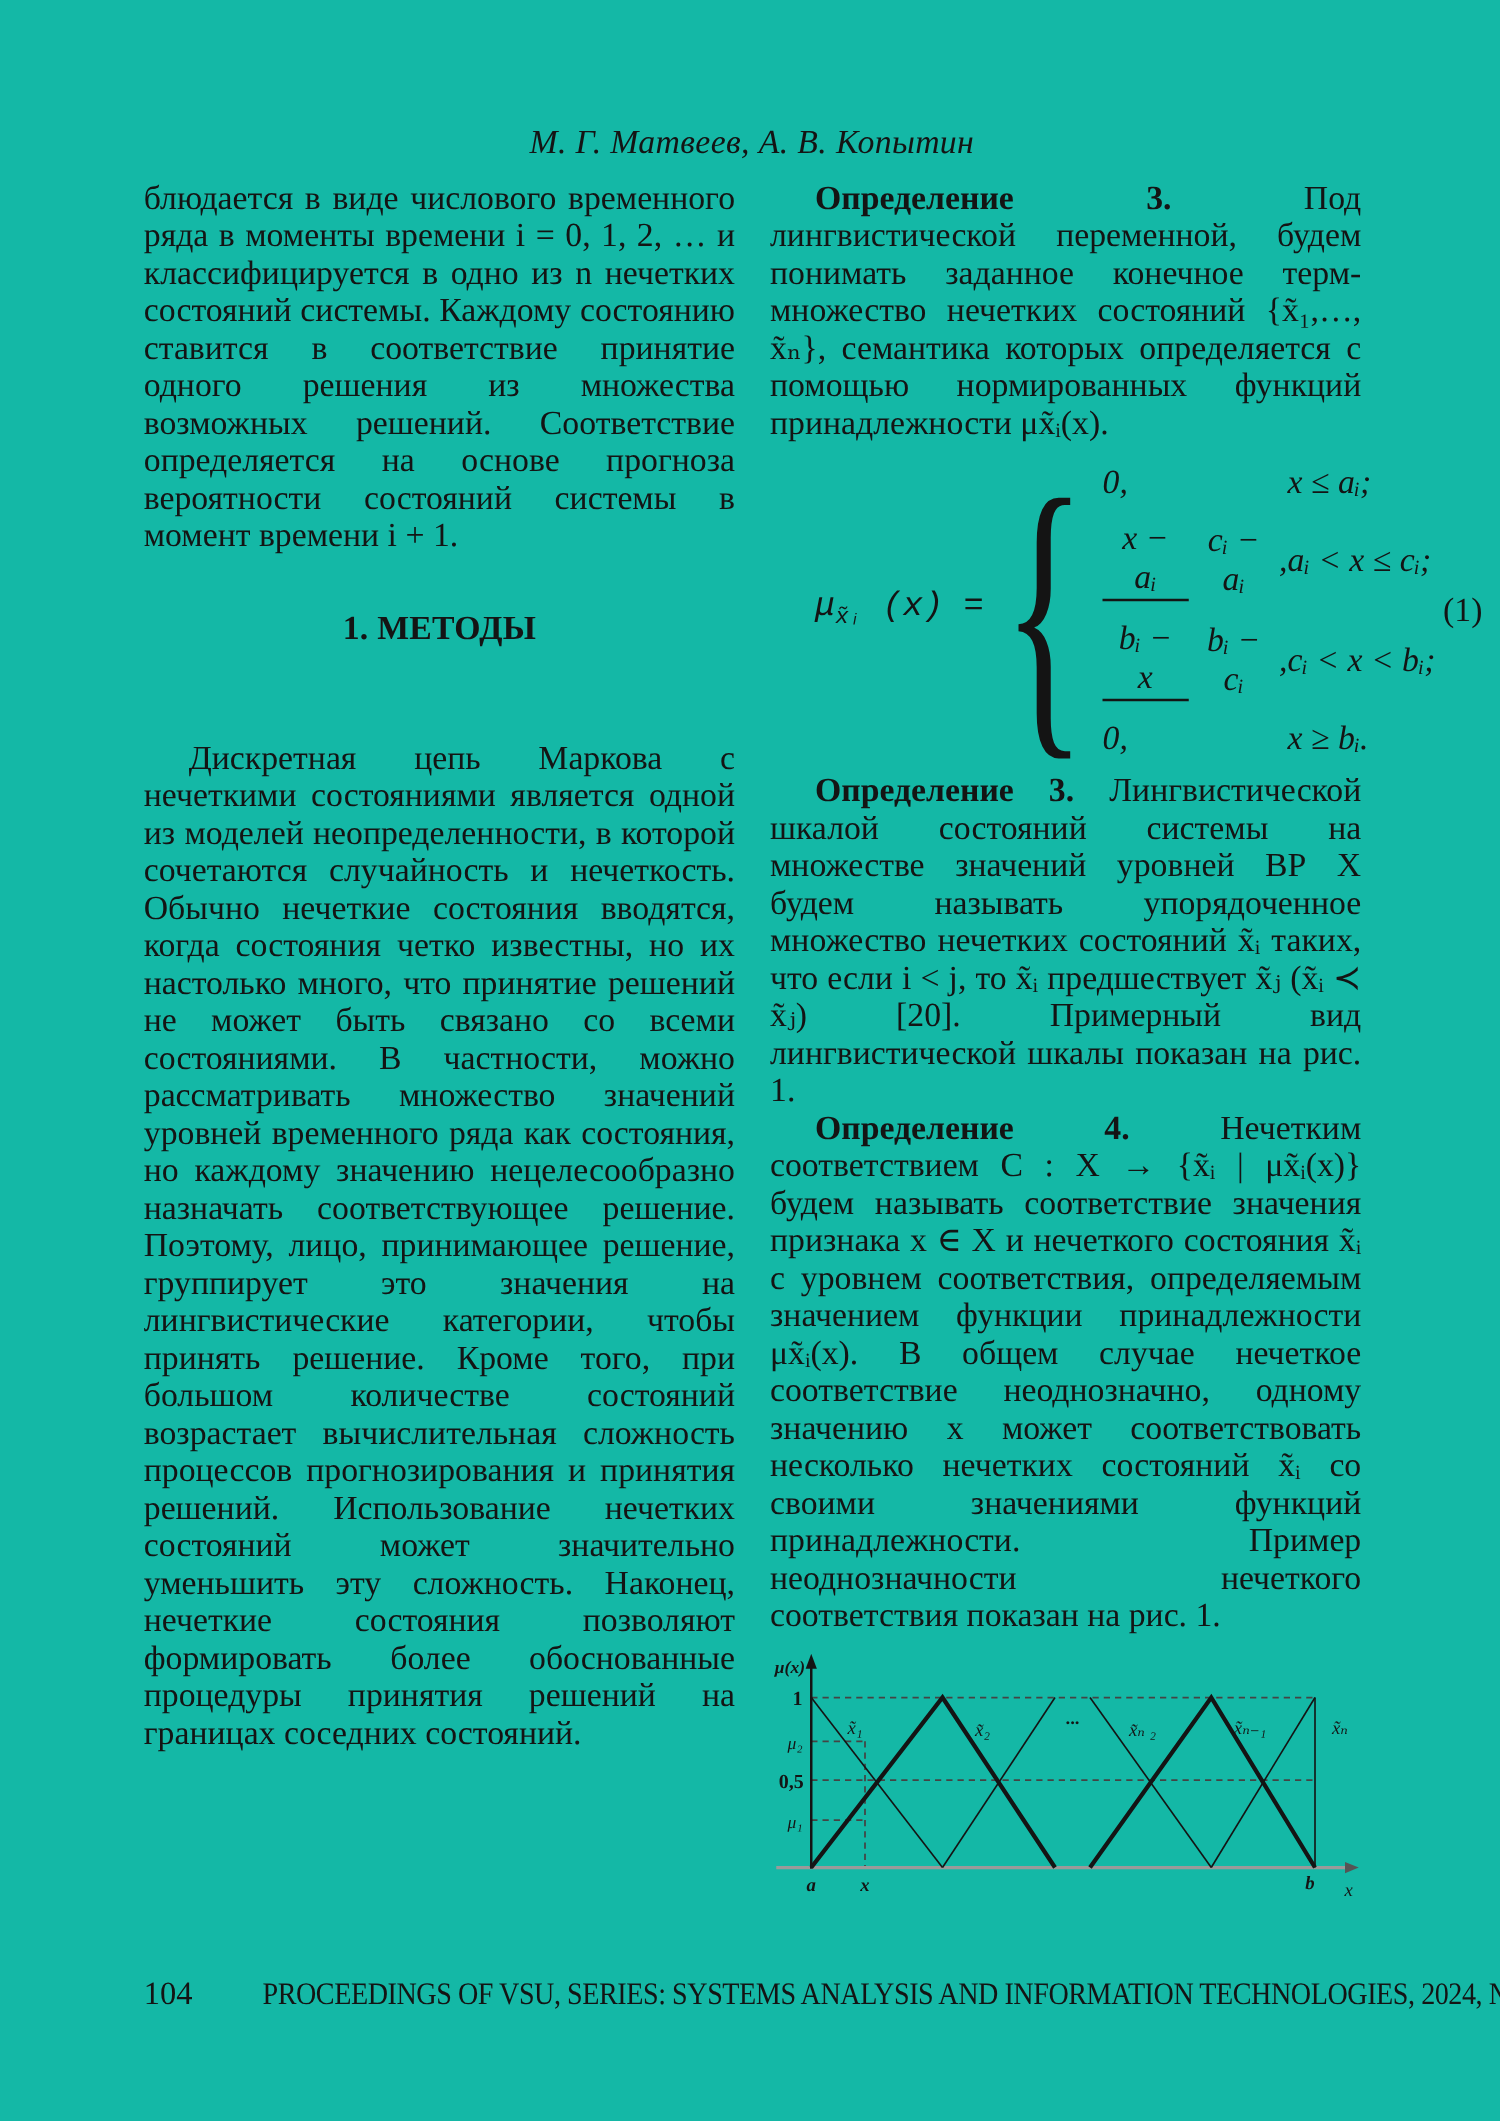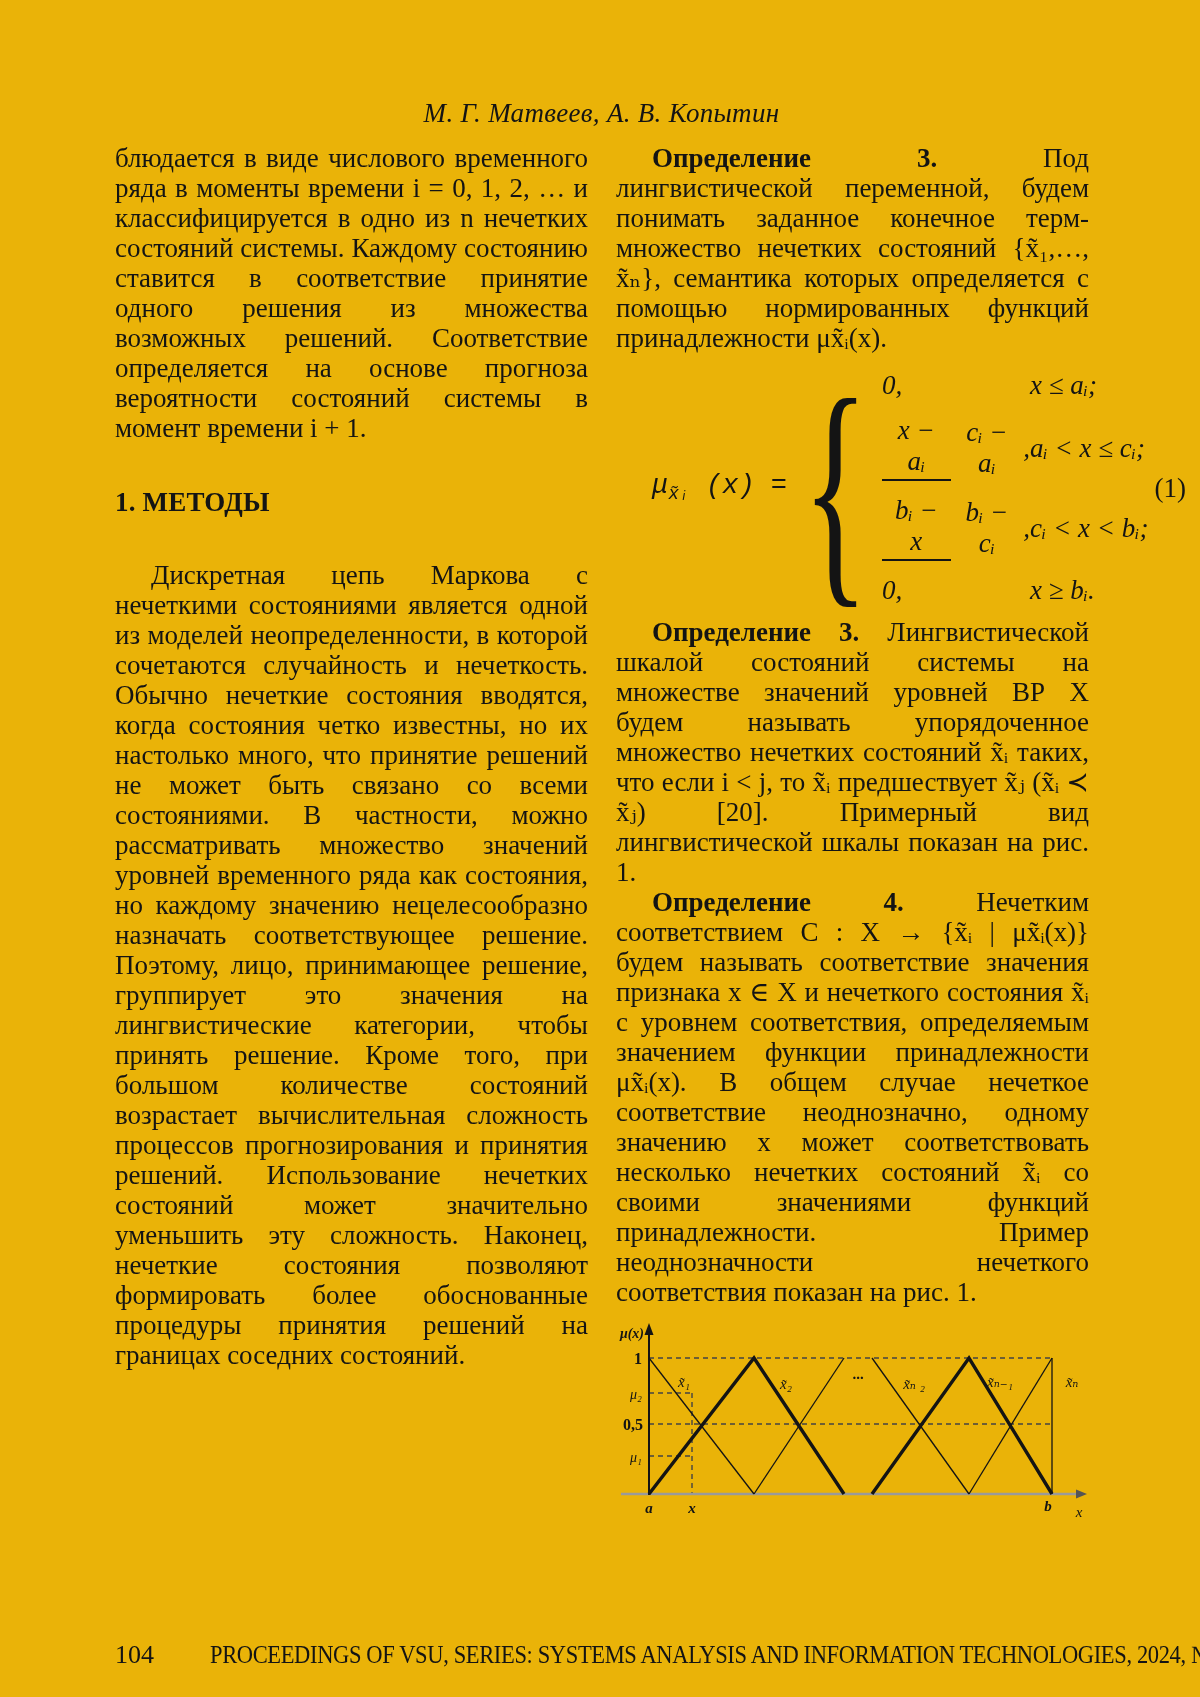--- a/index.html
+++ b/index.html
@@ -1,20 +1,20 @@
 <!DOCTYPE html>
 <html lang="ru"><head>
 <meta charset="utf-8">
 <style>
   html,body{margin:0;padding:0;background:#e8e8e8;}
   .page{
     position:relative;
     width:1200px;height:1697px;
     margin:0 auto;
-    background:#eab308;
+    background:#14b8a6;
     font-family:"Liberation Serif","DejaVu Serif",serif;
     color:#141414;
     box-sizing:border-box;
     padding:98px 112px 0 115px;
     overflow:hidden;
   }
   .running-head{
     text-align:center;
     font-style:italic;
     font-size:27px;
@@ -26,22 +26,22 @@
   p.body{
     font-size:27px;
     line-height:30px;
     text-align:justify;
     margin:0;
     text-indent:36px;
   }
   p.noindent{text-indent:0;}
   .deflabel{font-weight:bold;}
   h2.sec{
-    font-size:27px;text-align:left;font-weight:bold;
-    margin:44px 0 42px;letter-spacing:.2px;
+    font-size:27px;text-align:center;font-weight:bold;
+    margin:44px 0 73px;letter-spacing:.2px;
   }
   
   .formula{
     display:flex;align-items:center;
     margin:10px 0 4px;
     font-size:27px;
   }
   .f-lhs{font-style:italic;white-space:nowrap;margin-left:36px;font-family:Liberation Mono, monospace;}
   .f-lhs sub{font-size:18px;}
   .brace{
@@ -59,21 +59,21 @@
   .frac{display:inline-flex;flex-direction:row;text-align:center;vertical-align:middle;}
   .frac .num{border-bottom:2px solid #141414;padding:0 5px 2px;}
   .frac .den{padding:2px 5px 0;}
   .f-num{margin-left:auto;font-style:normal;padding-left:6px;}
   
   .fig{margin:14px 0 0;}
   .fig svg{display:block;}
   
   .footer{
     position:absolute;
-    left:115px;right:112px;top:1640px;
+    left:115px;right:112px;top:1580px;
     display:flex;align-items:baseline;
   }
   .footer .pageno{font-size:26px;}
   .footer .journal{
     font-size:25px;
     margin-left:56px;
     white-space:nowrap;
     letter-spacing:-.4px;
     transform:scaleX(.9);
     transform-origin:left center;

